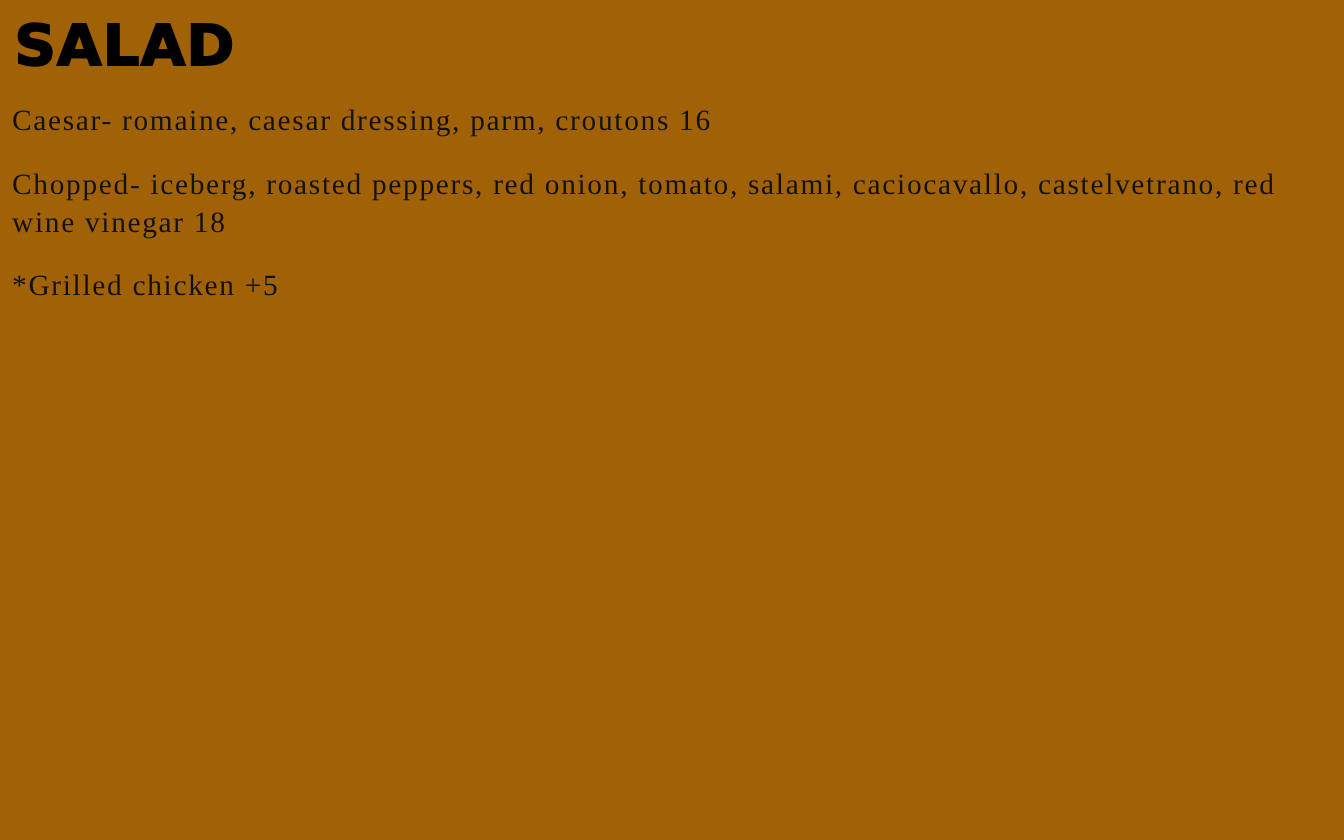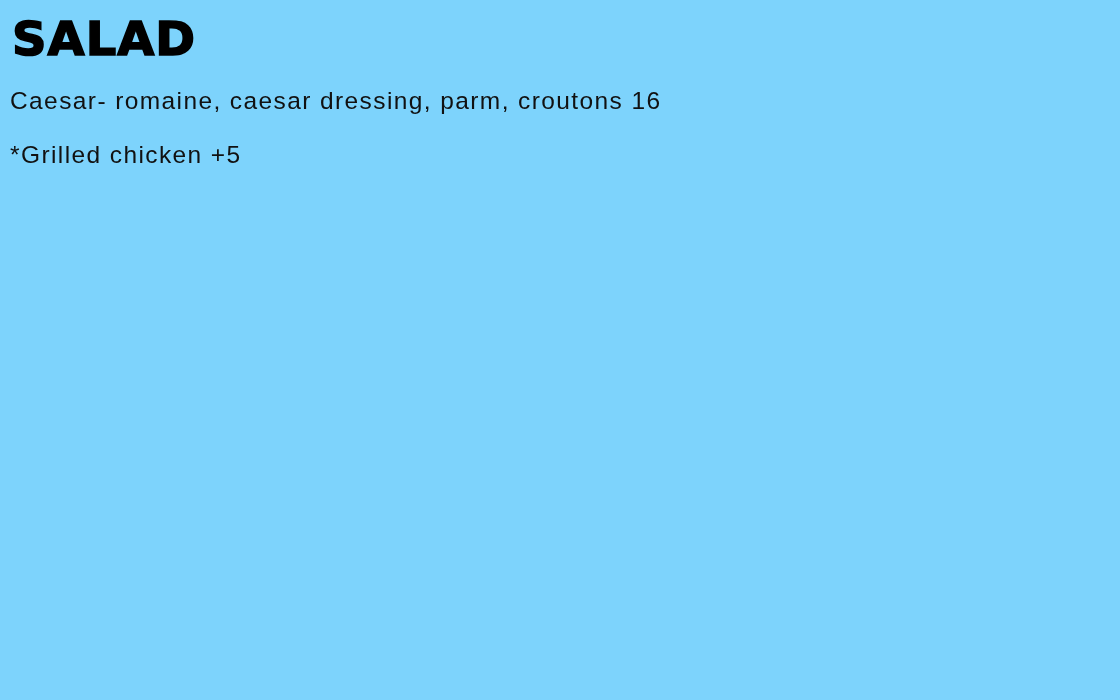--- a/index.html
+++ b/index.html
@@ -12,40 +12,40 @@
     height: 700px;
     overflow: hidden;
     font-family: "DejaVu Sans Mono", monospace;
     color: #0d0d0d;
   }
   .page {
     box-sizing: border-box;
     width: 1120px;
     height: 700px;
     padding: 14px 18px 0 10px;
-    background: #7dd3fc;
+    background: #a16207;
   }
   .menu-title {
     font-family: "DejaVu Sans", sans-serif;
     font-weight: 700;
     font-size: 47px;
     letter-spacing: 1px;
     line-height: 1.05;
     margin: 0 0 22px 2px;
     color: #000000;
     -webkit-text-stroke: 1.6px #000000;
     text-transform: uppercase;
     transform: scaleX(1.02);
     transform-origin: left center;
   }
   .items {
     display: block;
   }
   .menu-item {
-    font-family: Liberation Sans, sans-serif;
+    font-family: Liberation Serif, serif;
     font-size: 24.5px;
     line-height: 1.28;
     letter-spacing: 1.4px;
     margin: 0 0 22px 0;
     color: #111111;
     white-space: pre-wrap;
     word-break: normal;
   }
   .menu-item:last-child {
     margin-bottom: 11px;
@@ -53,16 +53,17 @@
 </style>
 </head>
 <body>
 
 <div class="page">
 
   <h1 class="menu-title">SALAD</h1>
 
   <div class="items">
     <p class="menu-item">Caesar- romaine, caesar dressing, parm, croutons 16</p>
+    <p class="menu-item">Chopped- iceberg, roasted peppers, red onion, tomato, salami, caciocavallo, castelvetrano, red wine vinegar 18</p>
     <p class="menu-item">*Grilled chicken +5</p>
   </div>
 
 </div>
 
 </body></html>

